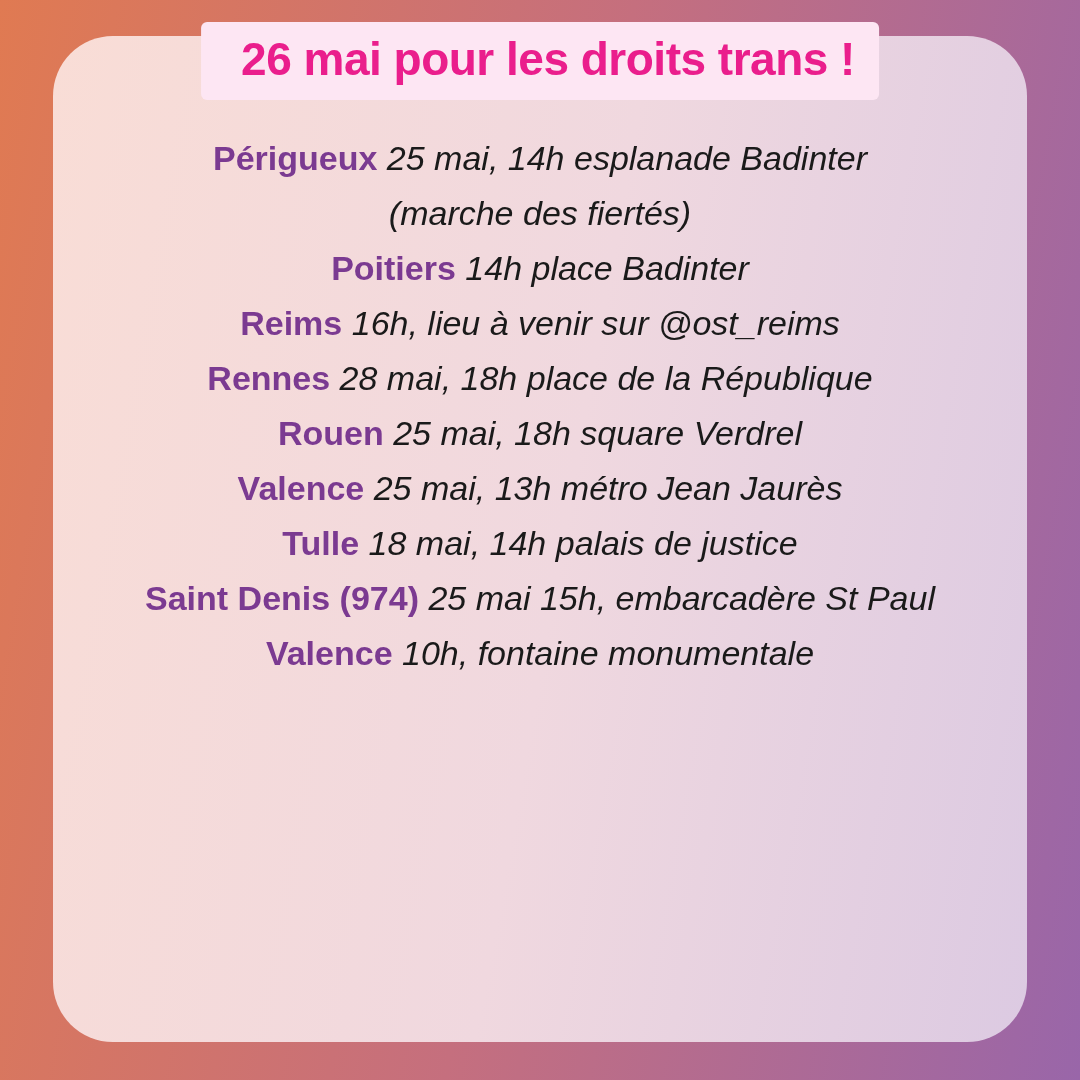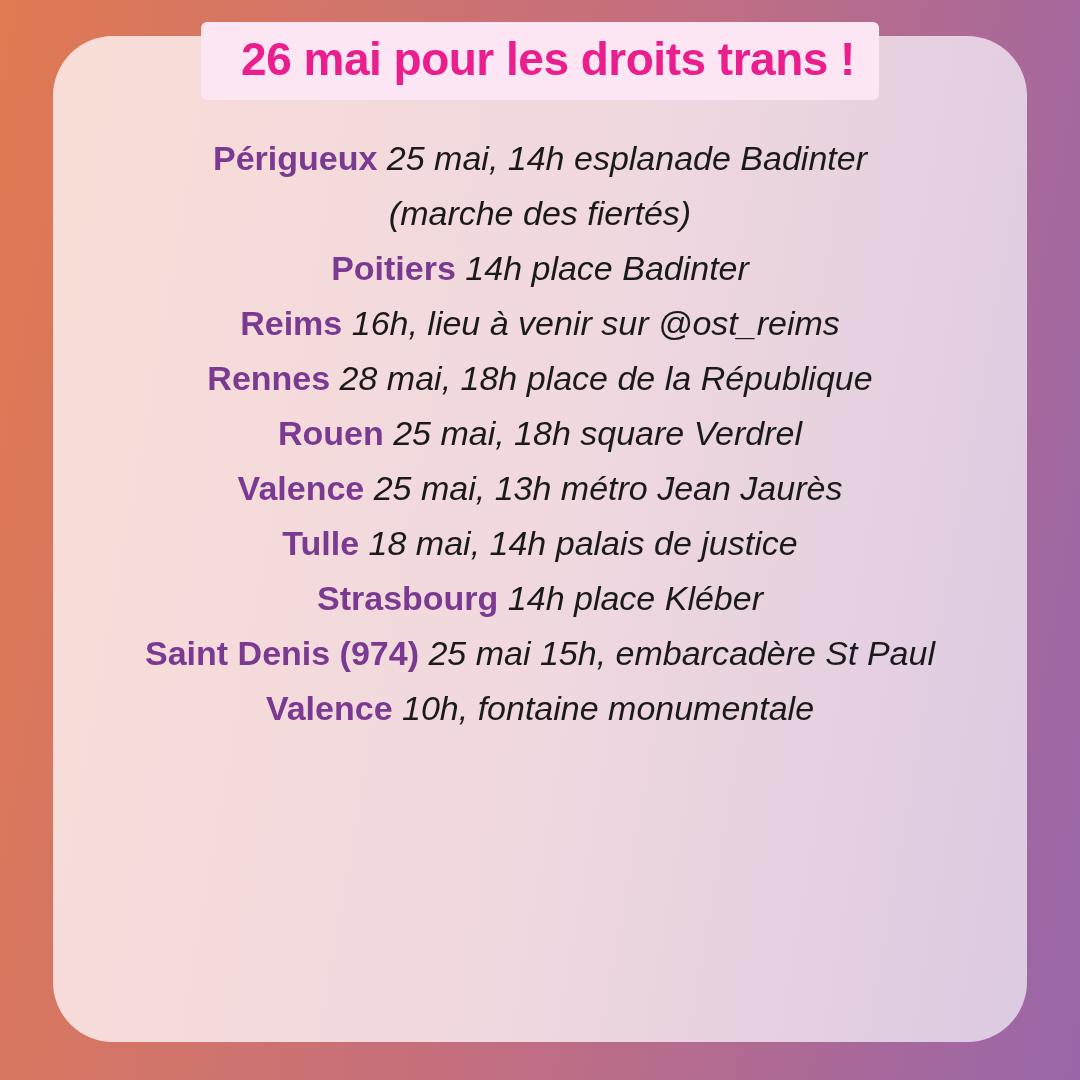--- a/index.html
+++ b/index.html
@@ -114,25 +114,20 @@
       <span class="city">Valence</span>
       <span class="detail">25 mai, 13h métro Jean Jaurès</span>
       <span class="detail-italic"></span>
     </div>
     <div class="event-line">
       <span class="city">Tulle</span>
       <span class="detail">18 mai, 14h palais de justice</span>
       <span class="detail-italic"></span>
     </div>
     <div class="event-line">
-      <span class="city">Strasbourg</span>
-      <span class="detail">14h place Kléber</span>
-      <span class="detail-italic"></span>
-    </div>
-    <div class="event-line">
       <span class="city">Saint Denis (974)</span>
       <span class="detail">25 mai 15h, embarcadère St Paul</span>
       <span class="detail-italic"></span>
     </div>
     <div class="event-line">
       <span class="city">Valence</span>
       <span class="detail">10h, fontaine monumentale</span>
       <span class="detail-italic"></span>
     </div>
   </div>

